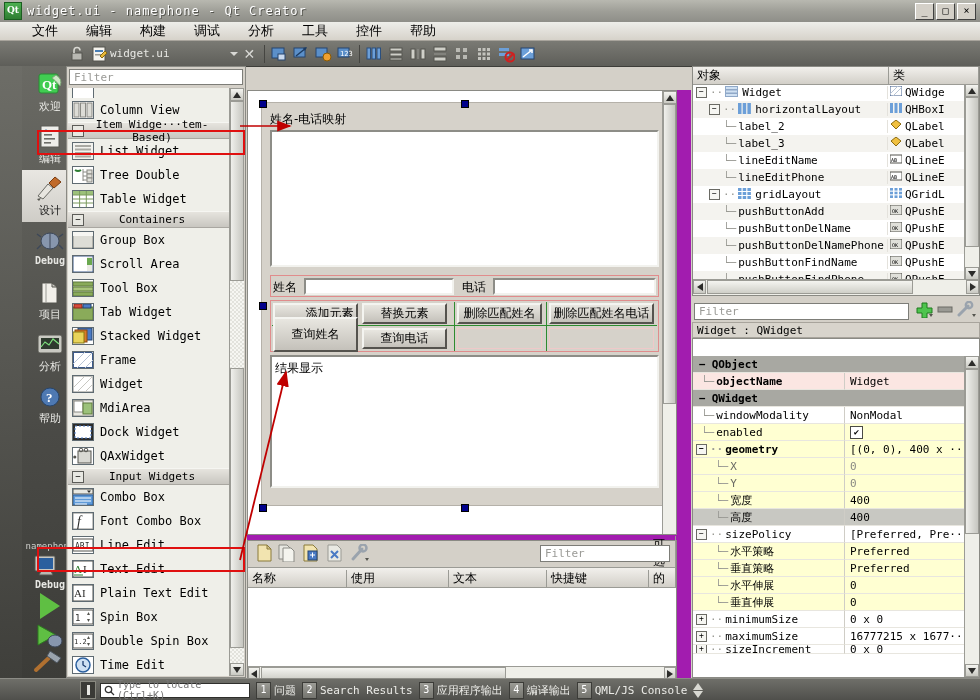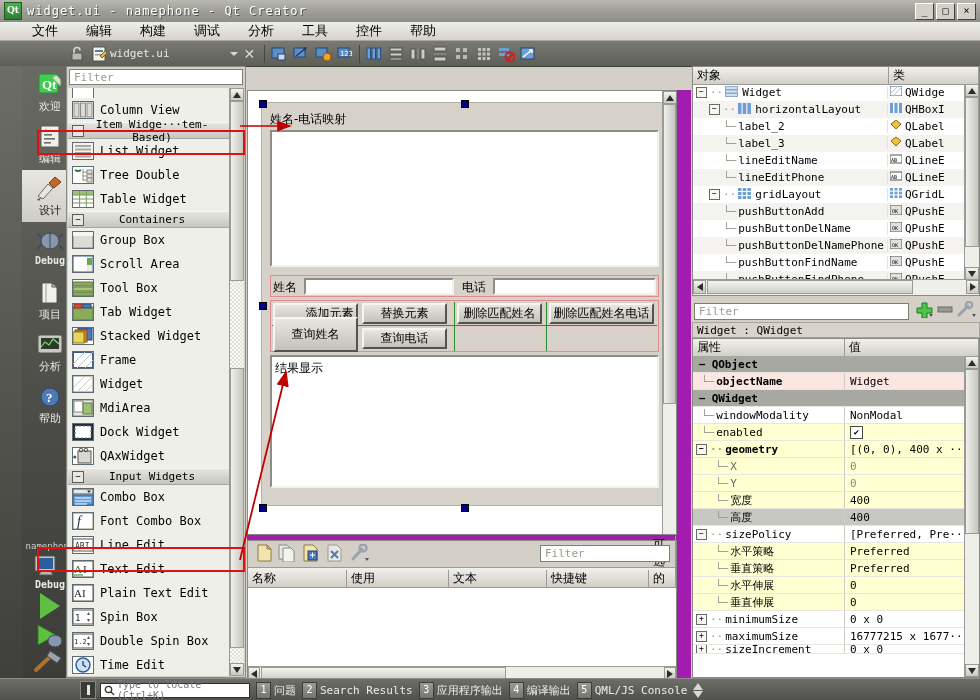--- a/index.html
+++ b/index.html
@@ -1095,24 +1095,20 @@
             <path d="M2 14 L11 5" stroke="#9aa3ad" stroke-width="3" stroke-linecap="round"></path>
             <circle cx="12" cy="4" r="3.2" fill="none" stroke="#9aa3ad" stroke-width="2.4"></circle>
             <path d="M15 13 l4 0 l-2 3z" fill="#55554f"></path>
           </svg>
       </span>
     </div>
 
     <div class="propsel">Widget : QWidget</div>
 
     <div class="proptbl">
-      <div class="pt-head">
-        <div class="ot-th" style="width:152px">属性</div>
-        <div class="ot-th" style="flex:1">值</div>
-      </div>
       <div class="pt-rows">
 
         <div class="pt-row group">
           <div class="pt-k" style="padding-left:6px;">
               <span style="margin-right:6px;">−</span>
             <span>QObject</span>
             </div>
           <div class="pt-v"></div>
         </div>
         <div class="pt-row c-pink bold">

